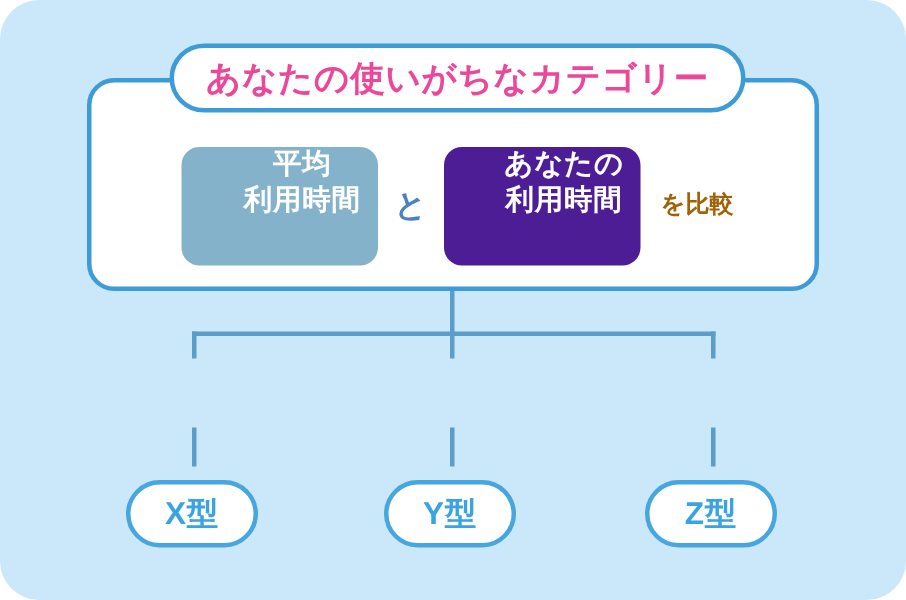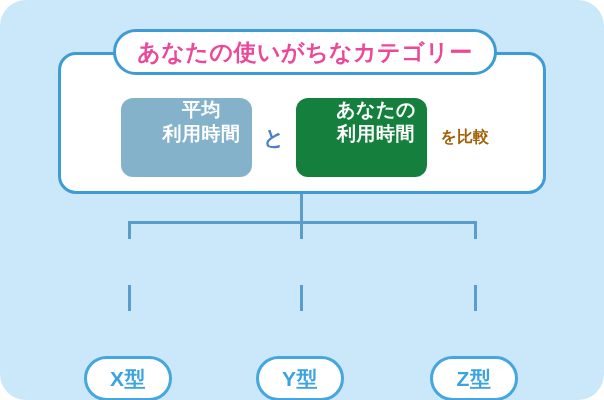--- a/index.html
+++ b/index.html
@@ -82,21 +82,21 @@
     justify-content: flex-start;
     color: #ffffff;
     font-weight: bold;
     font-size: 19px;
     line-height: 1.28;
     letter-spacing: 0.5px;
     padding-left: 30px;
   }
   .metric-box .line { white-space: nowrap; }
   #box-average { background: #84b2cb; }
-  #box-yours   { background: #15803d; }
+  #box-yours   { background: #4c1d95; }
 
   .conj {
     color: #4a80c4;
     font-weight: bold;
     font-size: 21px;
     margin: 0 11px;
     line-height: 1;
   }
   #compare-suffix {
     color: #a16207;
@@ -148,21 +148,20 @@
     top: 320px;
     width: 88px;
     height: 45px;
     box-sizing: border-box;
     background: #ffffff;
     border: 3px solid #45a6e0;
     border-radius: 23px;
     display: flex;
     align-items: center;
     justify-content: center;
-    margin-top: 36px;
   }
   .result-pill .txt {
     color: #3aa3e2;
     font-size: 21px;
     font-weight: bold;
     letter-spacing: 0.5px;
     line-height: 1;
     white-space: nowrap;
   }
   #pill-x { left: 84px; }

